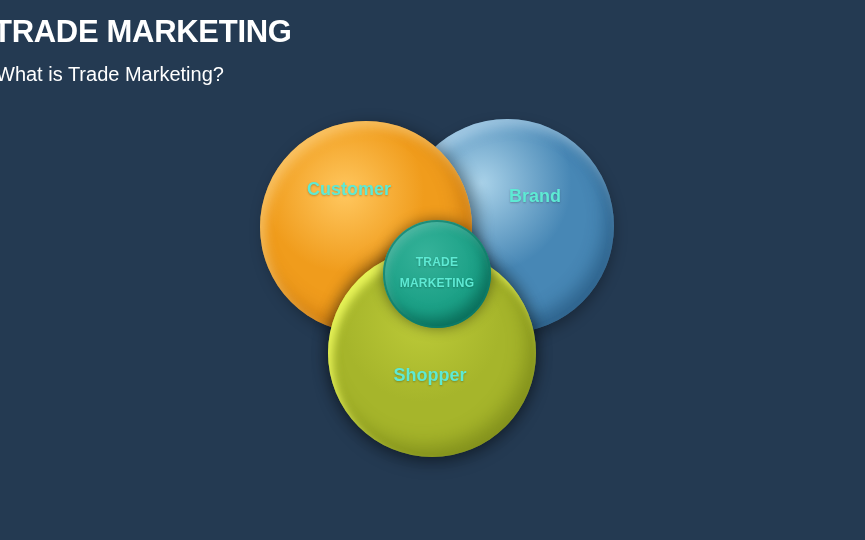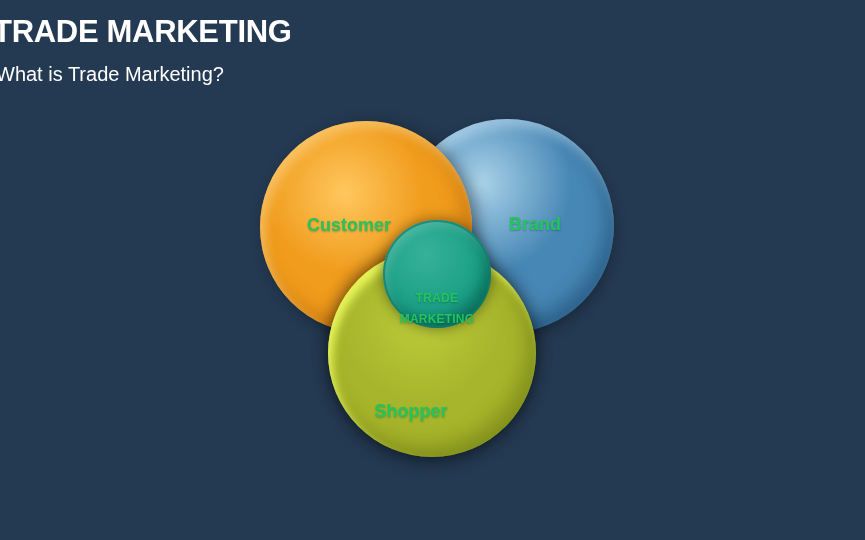--- a/index.html
+++ b/index.html
@@ -103,31 +103,30 @@
       var(--teal_dark, #0B7E69) 100%);
     box-shadow:
       0 0 14px rgba(0,0,0,0.45),
       inset 0 0 0 2px rgba(11,126,105,0.70),
       inset 4px 6px 10px rgba(255,255,255,0.20),
       inset -6px -8px 14px rgba(0,75,60,0.50);
   }
   .venn-label {
     position: absolute;
     transform: translate(-50%, -50%);
-    color: #22c55e;
+    color: #5eead4;
     font-size: 18px;
     font-weight: 700;
     white-space: nowrap;
     text-shadow: 0 1px 2px rgba(0,0,0,0.25);
     z-index: 5;
-    margin-top: 36px;
   }
   .label-customer { left: 349px; top: 189px; }
-  .label-brand    { left: 535px; top: 188px; }
-  .label-shopper  { left: 411px; top: 375px; }
+  .label-brand    { left: 535px; top: 196px; }
+  .label-shopper  { left: 430px; top: 375px; }
   .label-center {
     left: 437px;
     top: 273px;
     font-size: 12px;
     line-height: 21px;
     text-align: center;
     letter-spacing: 0.2px;
   }
 </style>
 </head>

